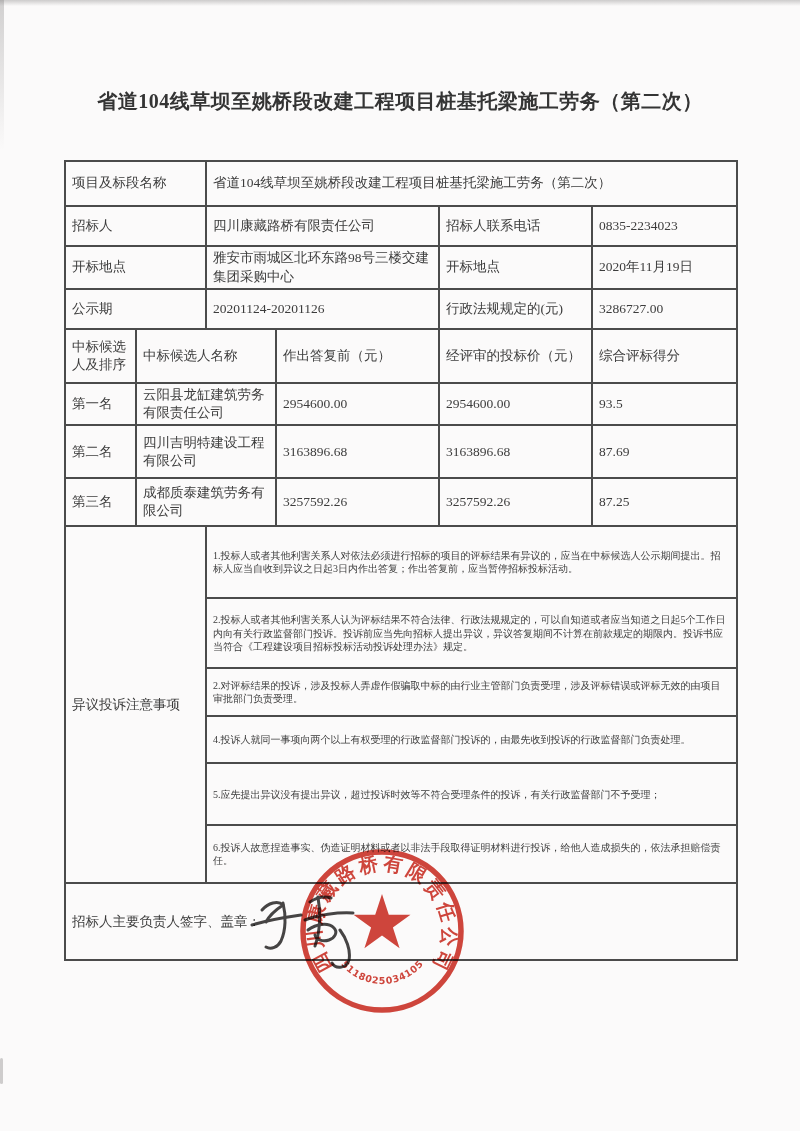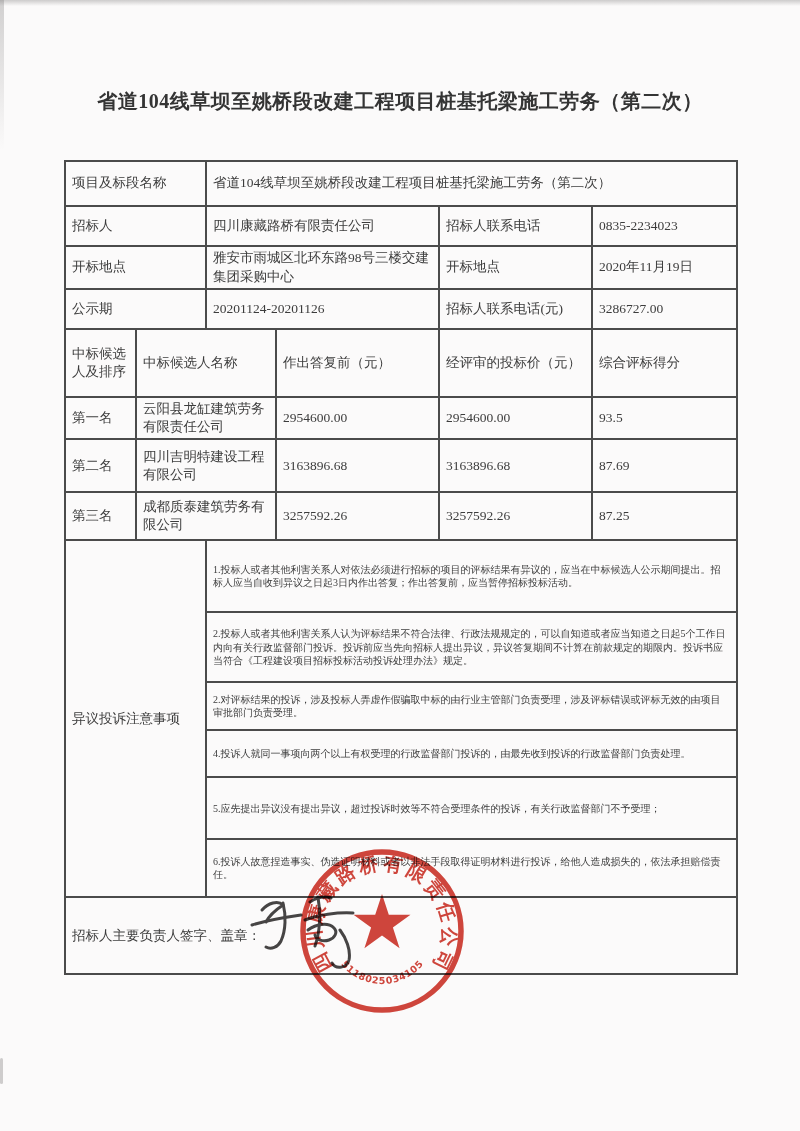--- a/index.html
+++ b/index.html
@@ -21,21 +21,21 @@
 
   table.main{position:absolute;left:64px;top:160px;width:673px;
     border-collapse:collapse;table-layout:fixed;
     font-size:13.5px;color:#3c3c3c;}
   table.main td{border:2px solid #4b4b4b;text-align:left;vertical-align:middle;
     padding:2px 6px;overflow:hidden;line-height:1.35;}
   td.left{text-align:left;padding-left:9px;}
   td.para{text-align:left;font-size:10px;line-height:16px;padding:3px 9px;}
   td.sig{text-align:left;padding-left:12px;font-size:13.5px;}
   tr.h45{height:45px}tr.h40{height:40px}tr.h43{height:43px}
-  tr.h54{height:68px}tr.h55{height:41px}tr.h53{height:53px}tr.h48{height:48px}
+  tr.h54{height:54px}tr.h55{height:41px}tr.h53{height:53px}tr.h48{height:48px}
   tr.h72{height:72px}tr.h70{height:70px}tr.h48b{height:48px}tr.h47{height:47px}
   tr.h45b{height:62px}tr.h58{height:58px}tr.h77{height:77px}
 
   .seal{position:absolute;left:280px;top:829px;width:204px;height:204px;
     mix-blend-mode:multiply;opacity:.9;}
   .signature{position:absolute;left:240px;top:885px;width:170px;height:85px;
     mix-blend-mode:multiply;}
 </style>
 </head>
 <body>
@@ -70,21 +70,21 @@
   </tr>
   <tr class="h43">
     <td colspan="2">开标地点</td>
     <td colspan="2">雅安市雨城区北环东路98号三楼交建集团采购中心</td>
     <td>开标地点</td>
     <td>2020年11月19日</td>
   </tr>
   <tr class="h40">
     <td colspan="2">公示期</td>
     <td colspan="2">20201124-20201126</td>
-    <td>招标人联系电话(元)</td>
+    <td>行政法规规定的(元)</td>
     <td>3286727.00</td>
   </tr>
   <tr class="h54">
     <td>中标候选人及排序</td>
     <td colspan="2">中标候选人名称</td>
     <td>作出答复前（元）</td>
     <td>经评审的投标价（元）</td>
     <td>综合评标得分</td>
   </tr>
   <tr class="h55">

